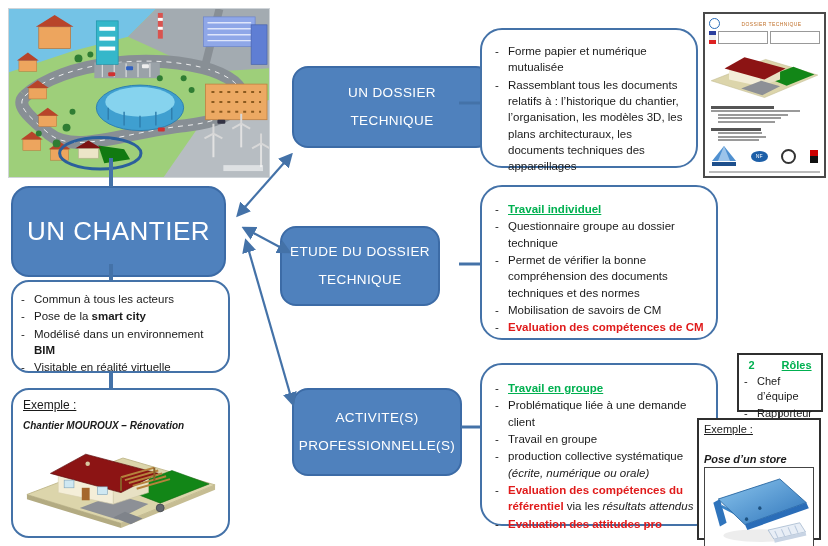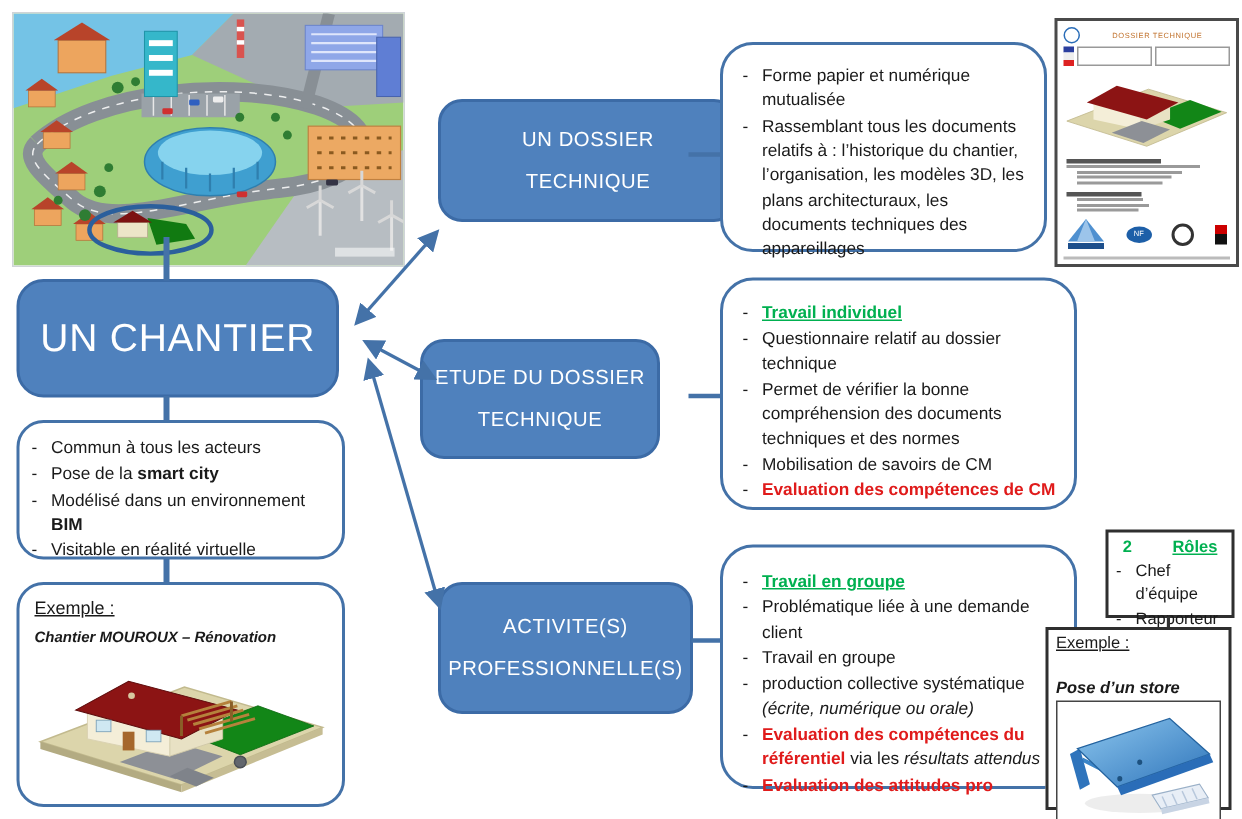--- a/index.html
+++ b/index.html
@@ -158,21 +158,21 @@
       <g>
         <polygon points="90,138 116,142 122,152 96,156" fill="#117a11"></polygon>
         <rect x="70" y="141" width="20" height="10" fill="#ece5c8" stroke="#b8b090" stroke-width="0.6"></rect>
         <polygon points="67,141 80,133 93,141" fill="#7c1212"></polygon>
       </g>
       <ellipse cx="92" cy="146" rx="41" ry="16" fill="none" stroke="#2b5f9c" stroke-width="3"></ellipse>
       <rect x="216" y="158" width="40" height="6" fill="#ffffff" opacity="0.55"></rect>
     </svg>
   </div>
 
-  <div class="abs bluebox" style="left:11px;top:186px;width:215px;height:79px;border-radius:18px;">
+  <div class="abs bluebox" style="left:11px;top:186px;width:215px;height:91px;border-radius:18px;">
     <span id="chantier-title">UN CHANTIER</span>
   </div>
 
   <div class="abs outline bl" style="left:11px;top:280px;width:219px;height:93px;padding:8px 4px 4px 8px;">
     <div>
         <div class="bi">
           <span class="dash">-</span>
           <span class="bt"><span>Commun à tous les acteurs</span></span>
         </div>
         <div class="bi">
@@ -244,21 +244,21 @@
       </div>
   </div>
   <div class="abs outline bl" style="left:480px;top:185px;width:238px;height:155px;border-radius:22px;padding:13px 8px 6px 13px;">
     <div>
         <div class="bi">
           <span class="dash">-</span>
           <span class="bt"><span class="b u cg">Travail individuel</span></span>
         </div>
         <div class="bi">
           <span class="dash">-</span>
-          <span class="bt"><span>Questionnaire relatif au dossier technique</span></span>
+          <span class="bt"><span>Questionnaire groupe au dossier technique</span></span>
         </div>
         <div class="bi">
           <span class="dash">-</span>
           <span class="bt"><span>Permet de vérifier la bonne compréhension des documents techniques et des normes</span></span>
         </div>
         <div class="bi">
           <span class="dash">-</span>
           <span class="bt"><span>Mobilisation de savoirs de CM</span></span>
         </div>
         <div class="bi">

